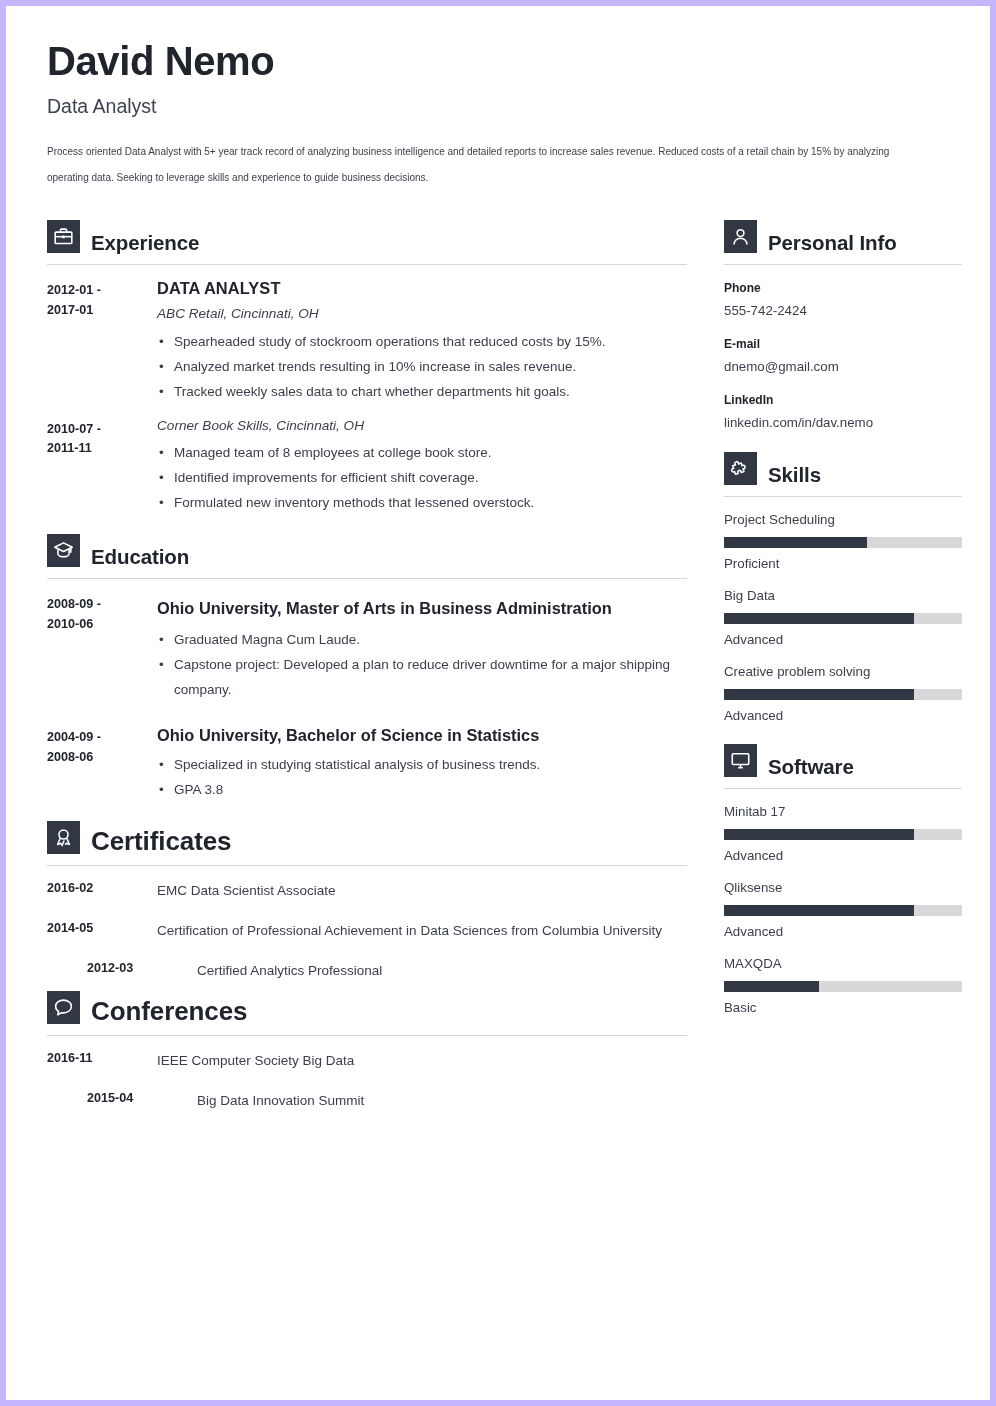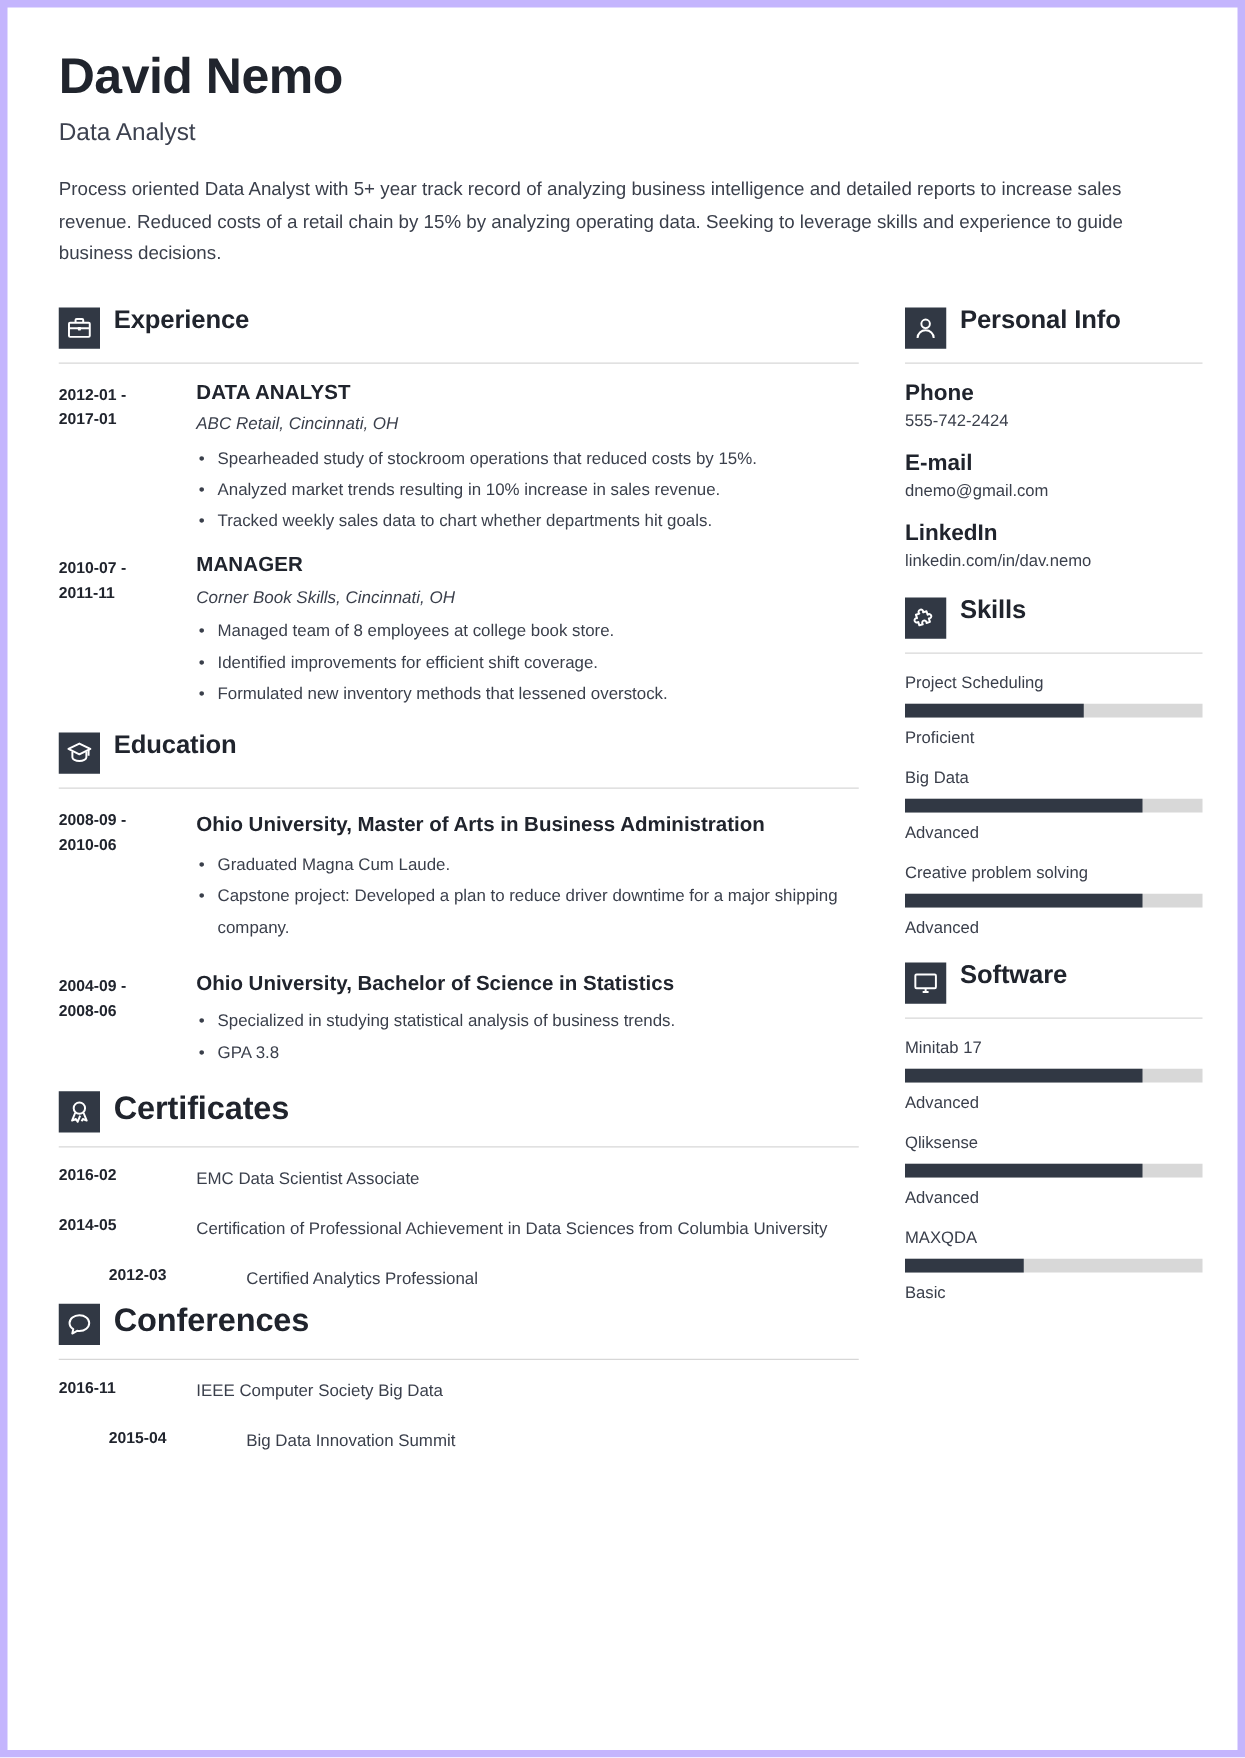--- a/index.html
+++ b/index.html
@@ -33,40 +33,40 @@
     margin-bottom: 13px;
   }
   .cv-role {
     font-size: 19.5px;
     font-weight: normal;
     color: #3d4250;
     line-height: 1.2;
     margin-bottom: 21px;
   }
   .cv-summary {
-    font-size: 15px;
+    font-size: 10px;
     line-height: 25.5px;
     color: #3a3f4b;
     max-width: 862px;
   }
 
   
   .columns {
     display: flex;
     align-items: flex-start;
     margin-top: 24px;
   }
   .col-main { width: 640px; flex: 0 0 640px; }
   .col-side { width: 238px; flex: 0 0 238px; margin-left: 37px; }
 
   
   .sec { margin-bottom: 2px; }
   .sec-head {
     display: flex;
-    align-items: flex-start;
+    align-items: flex-end;
     gap: 11px;
     padding-top: 6px;
   }
   .sec-ico {
     width: 33px; height: 33px;
     background: #313844;
     display: flex; align-items: center; justify-content: center;
     flex: 0 0 33px;
   }
   .sec-ico svg { display: block; }
@@ -151,21 +151,21 @@
     font-size: 13.5px;
     line-height: 24px;
     color: #3a3f4b;
     padding-right: 10px;
   }
 
   
   .side-sec { margin-bottom: 10px; }
   .pi-item { margin-bottom: 14px; }
   .pi-label {
-    font-size: 18px;
+    font-size: 12px;
     font-weight: bold;
     color: #20242d;
     line-height: 20px;
     margin-bottom: 3px;
   }
   .pi-value {
     font-size: 13.3px;
     color: #3a3f4b;
     line-height: 19px;
   }
@@ -241,21 +241,20 @@
               </ul>
             </div>
           </div>
 
           <div class="entry">
             <div class="entry-date">
               <span>2010-07 -</span>
               <span class="d2">2011-11</span>
             </div>
             <div class="entry-body">
-              <div class="job-title uc">MANAGER</div>
               <div class="job-org">Corner Book Skills, Cincinnati, OH</div>
               <ul class="bullets">
                 <li>Managed team of 8 employees at college book store.</li>
                 <li>Identified improvements for efficient shift coverage.</li>
                 <li>Formulated new inventory methods that lessened overstock.</li>
               </ul>
             </div>
           </div>
         </div>
 

